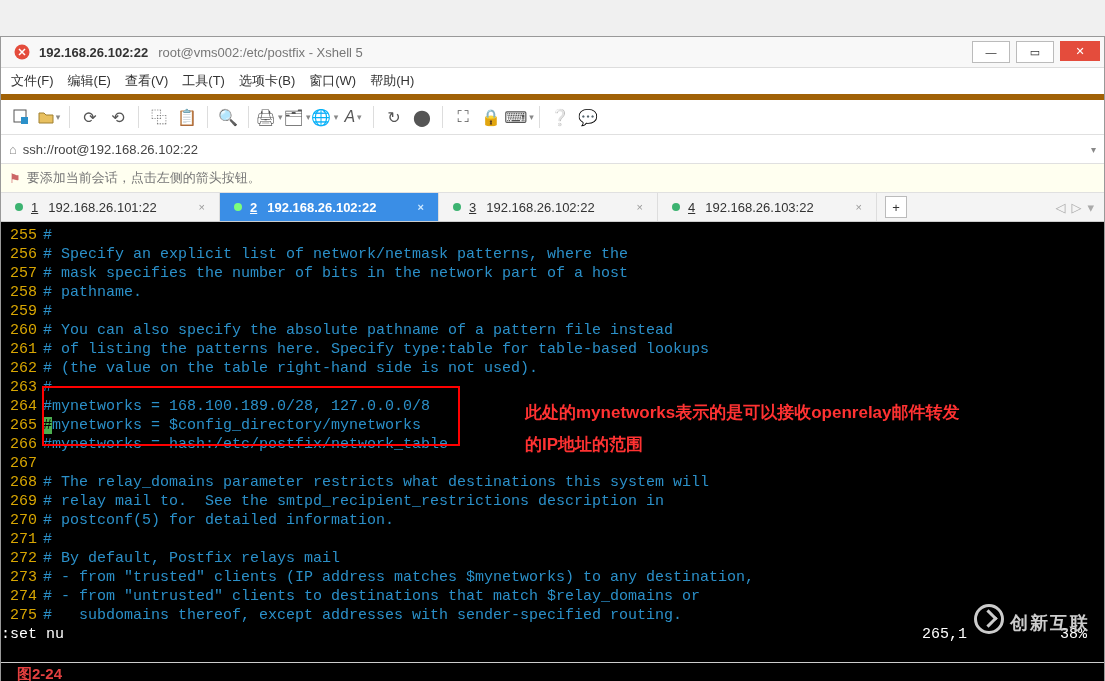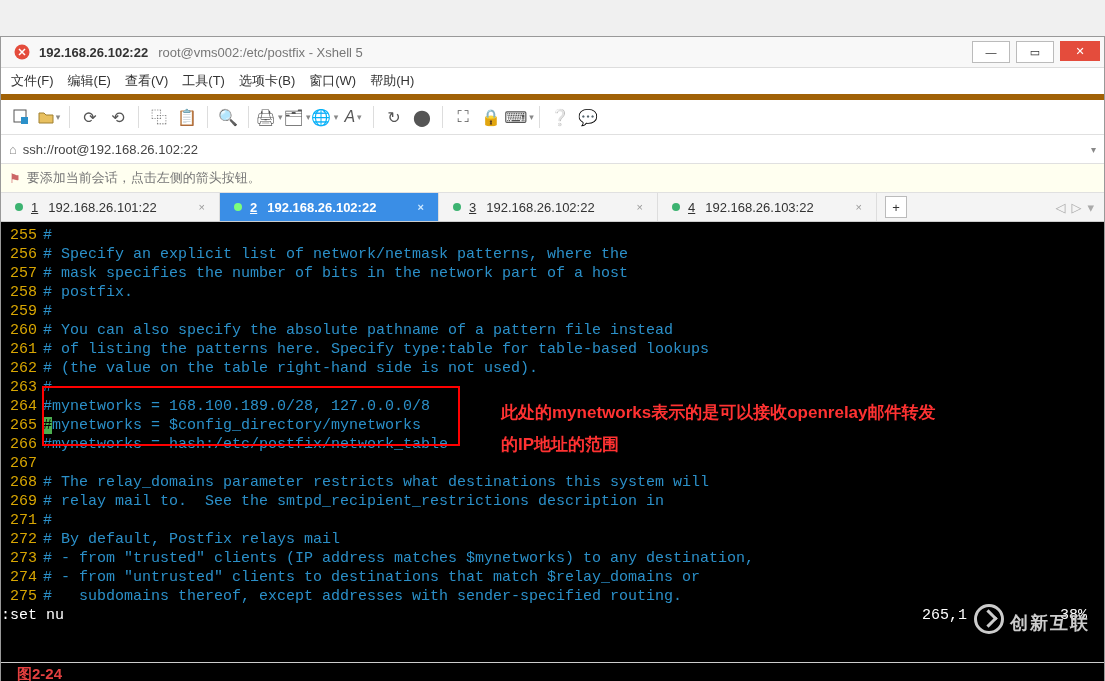--- a/index.html
+++ b/index.html
@@ -49,21 +49,21 @@
 
   
   .terminal { flex: 1; background: #000; color: #fff; font-family: "Courier New", Consolas, monospace; font-size: 15px; line-height: 19px; padding: 4px 0 2px; position: relative; overflow: hidden; }
   .terminal .line { display: flex; }
   .terminal .lno { width: 36px; text-align: right; padding-right: 6px; color: #d8a602; }
   .terminal .txt { white-space: pre; color: #2b90c9; }
   .terminal .box { position: absolute; left: 41px; top: 164px; width: 418px; height: 60px; border: 2px solid #ff0000; box-sizing: border-box; pointer-events: none; }
   .terminal .cursor { background: #4caf50; color: #000; }
   .terminal .status { color: #fff; background: #000; display: flex; padding: 0 17px 0 0; }
   .terminal .status .l { flex: 1; }
-  .terminal .annotation { position: absolute; left: 500px; top: 175px; color: #ff3232; font-size: 17px; line-height: 32px; font-family: "Microsoft YaHei", sans-serif; font-weight: bold; width: 440px; }
+  .terminal .annotation { position: absolute; left: 524px; top: 175px; color: #ff3232; font-size: 17px; line-height: 32px; font-family: "Microsoft YaHei", sans-serif; font-weight: bold; width: 440px; }
 
   
   .caption { height: 24px; background: #000000; color: #e34040; font-weight: bold; font-size: 15px; padding: 2px 16px; border-top: 1px solid #ccc; }
 
   
   .statusbar { height: 24px; display: flex; align-items: center; background: #f4f4f4; border-top: 1px solid #ccc; padding: 0 10px; font-size: 12px; color: #444; gap: 20px; }
   .statusbar .right { margin-left: auto; display: flex; gap: 20px; }
 
   
   .watermark { position: absolute; right: 14px; bottom: 28px; font-size: 18px; font-weight: bold; color: #ccc; letter-spacing: 2px; display: flex; align-items: flex-end; gap: 6px; }
@@ -193,21 +193,21 @@
         <div class="line">
           <span class="lno">256</span>
           <span class="txt"># Specify an explicit list of network/netmask patterns, where the</span>
         </div>
         <div class="line">
           <span class="lno">257</span>
           <span class="txt"># mask specifies the number of bits in the network part of a host</span>
         </div>
         <div class="line">
           <span class="lno">258</span>
-          <span class="txt"># postfix.</span>
+          <span class="txt"># pathname.</span>
         </div>
         <div class="line">
           <span class="lno">259</span>
           <span class="txt">#</span>
         </div>
         <div class="line">
           <span class="lno">260</span>
           <span class="txt"># You can also specify the absolute pathname of a pattern file instead</span>
         </div>
         <div class="line">
@@ -238,20 +238,24 @@
           <span class="lno">267</span>
           <span class="txt"></span>
         </div>
         <div class="line">
           <span class="lno">268</span>
           <span class="txt"># The relay_domains parameter restricts what destinations this system will</span>
         </div>
         <div class="line">
           <span class="lno">269</span>
           <span class="txt"># relay mail to.  See the smtpd_recipient_restrictions description in</span>
+        </div>
+        <div class="line">
+          <span class="lno">270</span>
+          <span class="txt"># postconf(5) for detailed information.</span>
         </div>
         <div class="line">
           <span class="lno">271</span>
           <span class="txt">#</span>
         </div>
         <div class="line">
           <span class="lno">272</span>
           <span class="txt"># By default, Postfix relays mail</span>
         </div>
         <div class="line">

